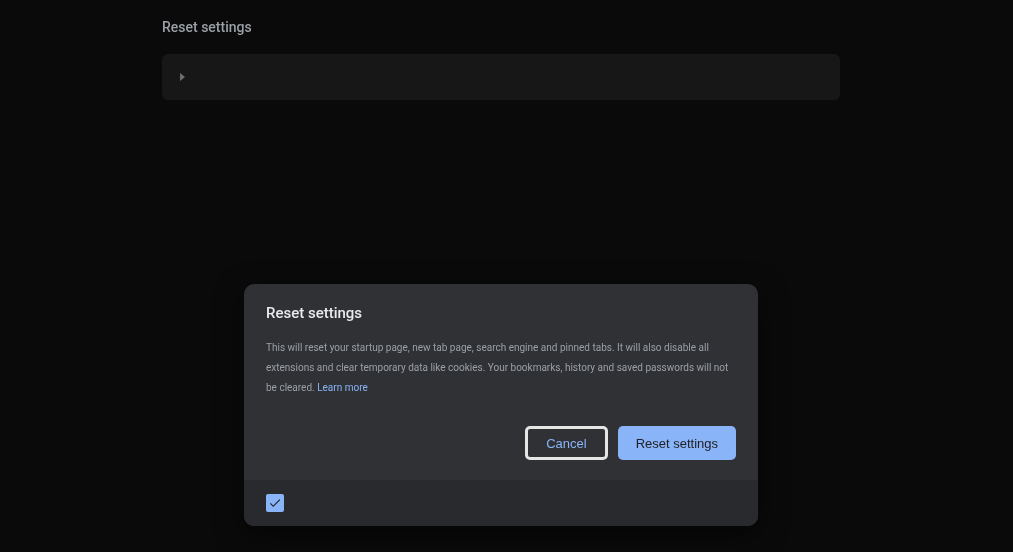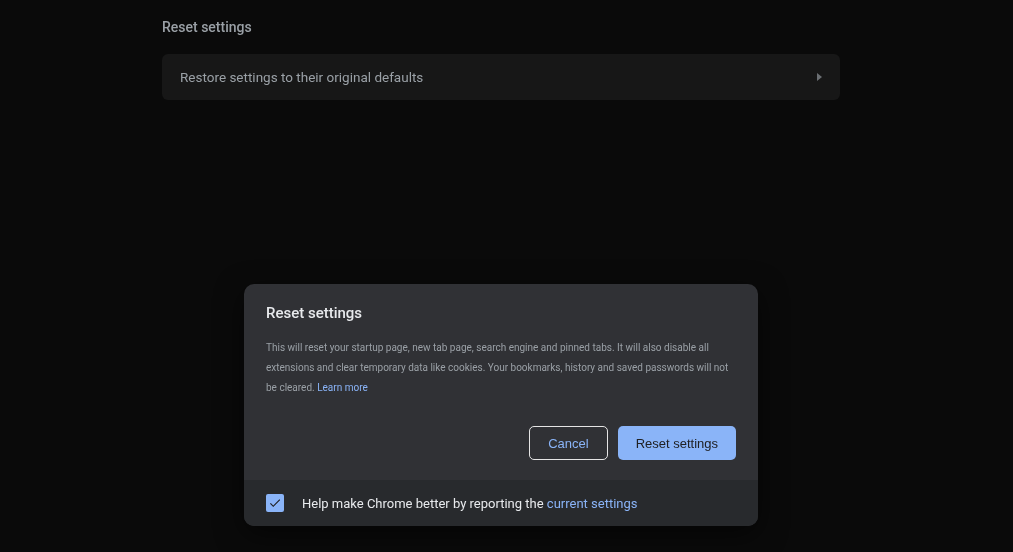--- a/index.html
+++ b/index.html
@@ -85,21 +85,21 @@
       border-radius: 5px;
       font-size: 13px;
       font-weight: 500;
       cursor: pointer;
       border: none;
       display: flex;
       align-items: center;
     }
     .btn-cancel {
       background: transparent;
-      border: 1px solid #e5e5e5;
+      border: 3px solid #e5e5e5;
       color: #8ab4f8;
     }
     .btn-primary {
       background: #8ab4f8;
       color: #202124;
     }
     .dialog-footer {
       background: #282a2d;
       padding: 14px 22px;
       display: flex;
@@ -130,38 +130,34 @@
       text-decoration: none;
       cursor: pointer;
     }
   </style>
 </head>
 <body>
 
 <div class="section-title">Reset settings</div>
 
 <div class="settings-row">
-  <span class="settings-row-label">Restore settings to their original defaults</span>
   <span class="chevron"></span>
 </div>
 
 <div class="dialog">
   <div class="dialog-body">
     <div class="dialog-title">Reset settings</div>
     <div class="dialog-description">
       <span>This will reset your startup page, new tab page, search engine and pinned tabs. It will also disable all extensions and clear temporary data like cookies. Your bookmarks, history and saved passwords will not be cleared. </span><a class="learn-more">Learn more</a>
     </div>
     <div class="dialog-actions">
       <button class="btn btn-cancel">Cancel</button>
       <button class="btn btn-primary">Reset settings</button>
     </div>
   </div>
   <div class="dialog-footer">
     <div class="checkbox">
       <svg viewBox="0 0 24 24">
         <path fill="#202124" d="M9 16.17L4.83 12l-1.42 1.41L9 19 21 7l-1.41-1.41z"></path>
       </svg>
     </div>
-    <div class="footer-text">
-      <span>Help make Chrome better by reporting the </span><a class="footer-link">current settings</a>
-    </div>
   </div>
 </div>
 
 </body></html>

